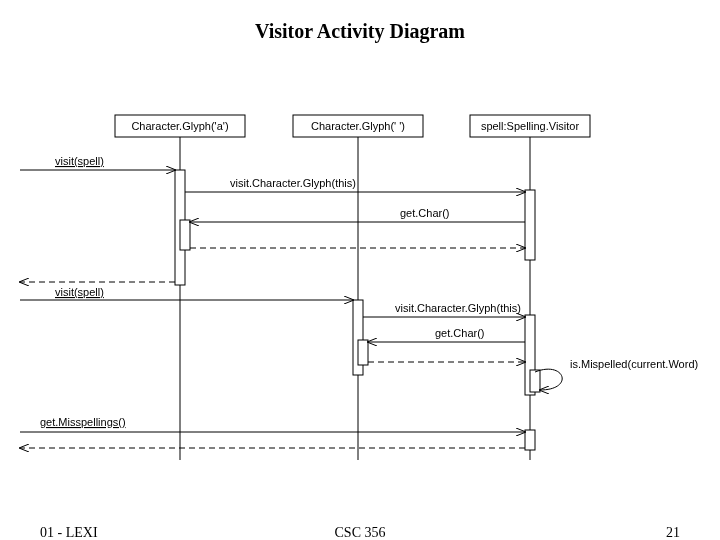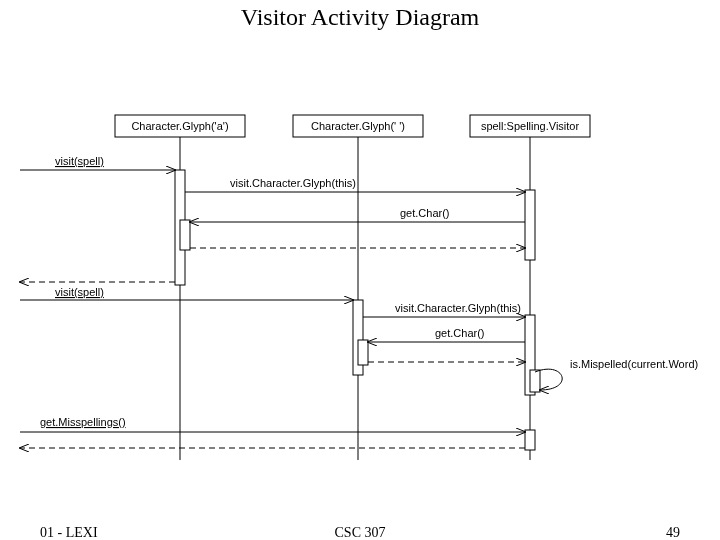--- a/index.html
+++ b/index.html
@@ -6,22 +6,23 @@
     margin: 0;
     padding: 0;
     width: 720px;
     height: 540px;
     font-family: "Times New Roman", serif;
     background: #fff;
     position: relative;
   }
   .title {
     text-align: center;
-    font-size: 24px;
-    padding-top: 4px;
+    font-size: 20px;
+    padding-top: 20px;
+    font-weight: bold;
   }
   .footer {
     position: absolute;
     bottom: 15px;
     width: 100%;
     font-size: 14px;
   }
   .footer-left { position: absolute; left: 40px; }
   .footer-center { position: absolute; left: 0; width: 100%; text-align: center; }
   .footer-right { position: absolute; right: 40px; }
@@ -99,15 +100,15 @@
   <text class="lbl" x="570" y="308">is.Mispelled(current.Word)</text>
   <path class="msg" d="M 535 312 C 565 300, 575 330, 540 330" marker-end="url(#arrow)"></path>
 
   <text class="lbl lblu" x="40" y="366">get.Misspellings()</text>
   <line class="msg" x1="20" y1="372" x2="525" y2="372" marker-end="url(#arrow)"></line>
   <line class="ret" x1="525" y1="388" x2="20" y2="388" marker-end="url(#arrow)"></line>
 </svg>
 
 <div class="footer">
   <span class="footer-left">01 - LEXI</span>
-  <span class="footer-center">CSC 307</span>
-  <span class="footer-right">49</span>
+  <span class="footer-center">CSC 356</span>
+  <span class="footer-right">21</span>
 </div>
 
 </body></html>

